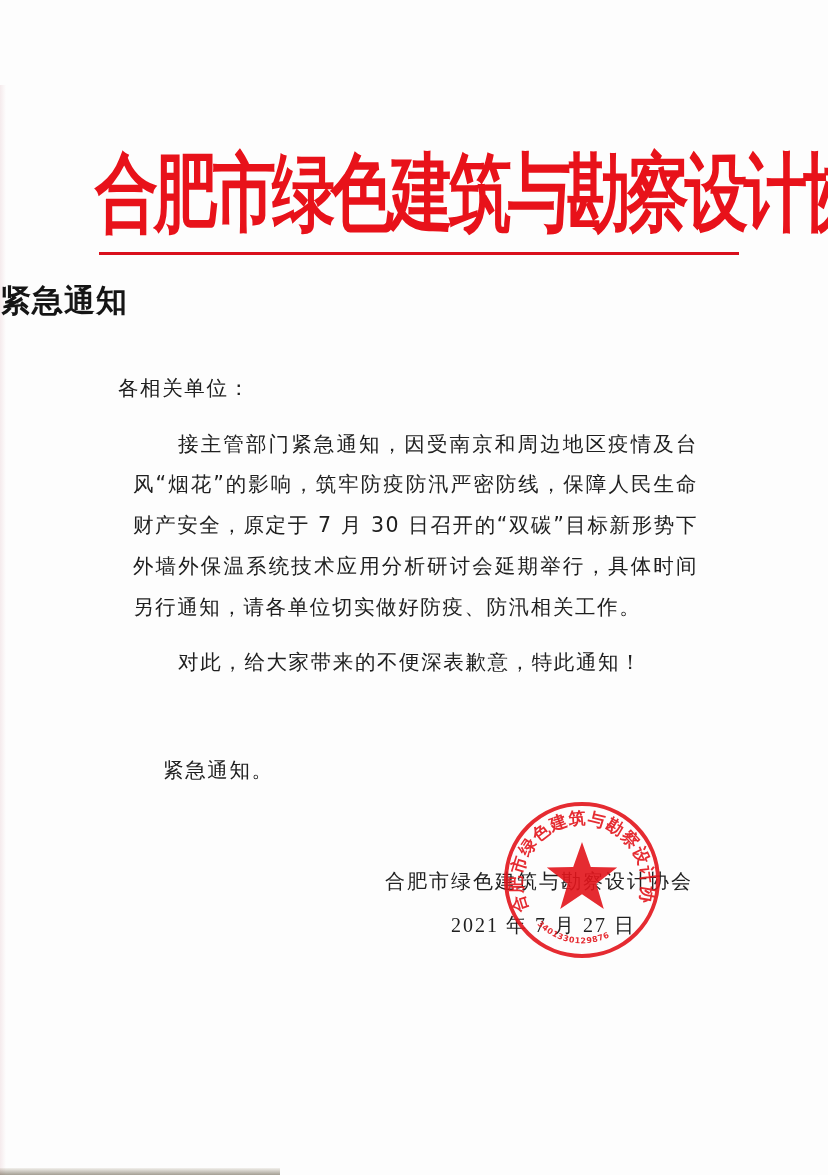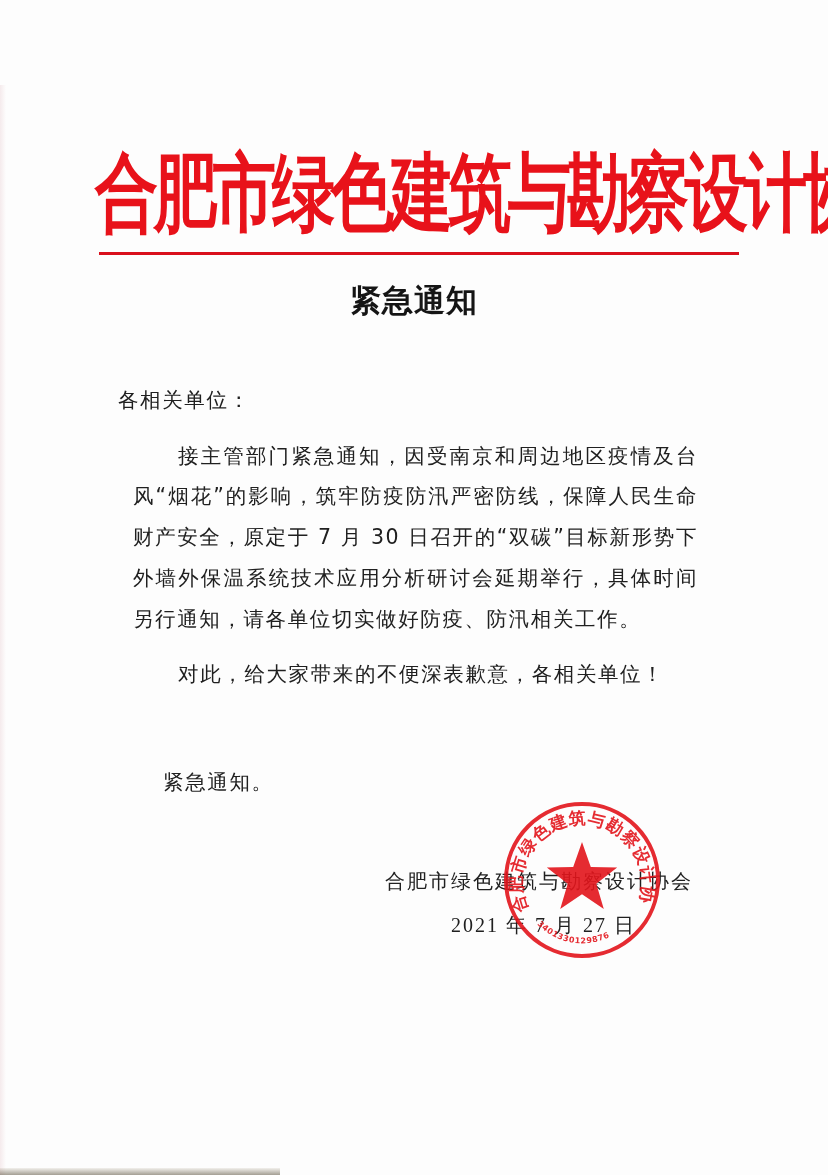--- a/index.html
+++ b/index.html
@@ -12,26 +12,26 @@
     position:absolute; left:95px; top:118px; width:650px; height:110px;
     color:#e8121a; font-family:"DejaVu Serif","Liberation Serif",serif;
     font-weight:bold; font-size:63px; line-height:110px; letter-spacing:-4px;
     white-space:nowrap; transform:scaleY(1.35); transform-origin:left top;
     text-align:left;
   }
   .red-rule {
     position:absolute; left:99px; top:252px; width:640px; height:3px; background:#d90f1c;
   }
   .notice-title {
-    position:absolute; left:0; top:280px; width:828px; text-align:center;
+    position:absolute; left:0; top:280px; width:828px; 
     font-family:"DejaVu Sans","Liberation Sans",sans-serif; font-size:31px; font-weight:bold;
     letter-spacing:1px; color:#151515;
   }
   .body-text {
-    position:absolute; left:118px; top:380px; width:595px;
+    position:absolute; left:118px; top:368px; width:595px;
     font-family:"DejaVu Sans","Liberation Sans",sans-serif; font-size:20.5px; line-height:40.7px;
     color:#202020; letter-spacing:1.6px;
   }
   .salutation { margin:0; }
   .para { margin:15px; text-indent:2.2em; text-align:justify; }
   .spacer { height:52px; }
   .closing { margin:0; text-indent:2.2em; }
   .signature {
     position:absolute; left:385px; top:868px; width:330px;
     font-family:"DejaVu Sans","Liberation Sans",sans-serif; font-size:20px; color:#202020; letter-spacing:2px;
@@ -58,21 +58,21 @@
   <div class="scan-edge-left"></div>
 
   <div class="letterhead">合肥市绿色建筑与勘察设计协会</div>
   <div class="red-rule"></div>
 
   <div class="notice-title">紧急通知</div>
 
   <div class="body-text">
     <p class="salutation">各相关单位：</p>
     <p class="para">接主管部门紧急通知，因受南京和周边地区疫情及台风“烟花”的影响，筑牢防疫防汛严密防线，保障人民生命财产安全，原定于 7 月 30 日召开的“双碳”目标新形势下外墙外保温系统技术应用分析研讨会延期举行，具体时间另行通知，请各单位切实做好防疫、防汛相关工作。</p>
-    <p class="para">对此，给大家带来的不便深表歉意，各相关单位！</p>
+    <p class="para">对此，给大家带来的不便深表歉意，特此通知！</p>
     <div class="spacer"></div>
     <p class="closing">紧急通知。</p>
   </div>
 
   <div class="signature">
     <div class="sig-org">合肥市绿色建筑与勘察设计协会</div>
     <div class="sig-date">2021 年 7 月 27 日</div>
   </div>
 
   <svg class="stamp" viewBox="0 0 160 160">

